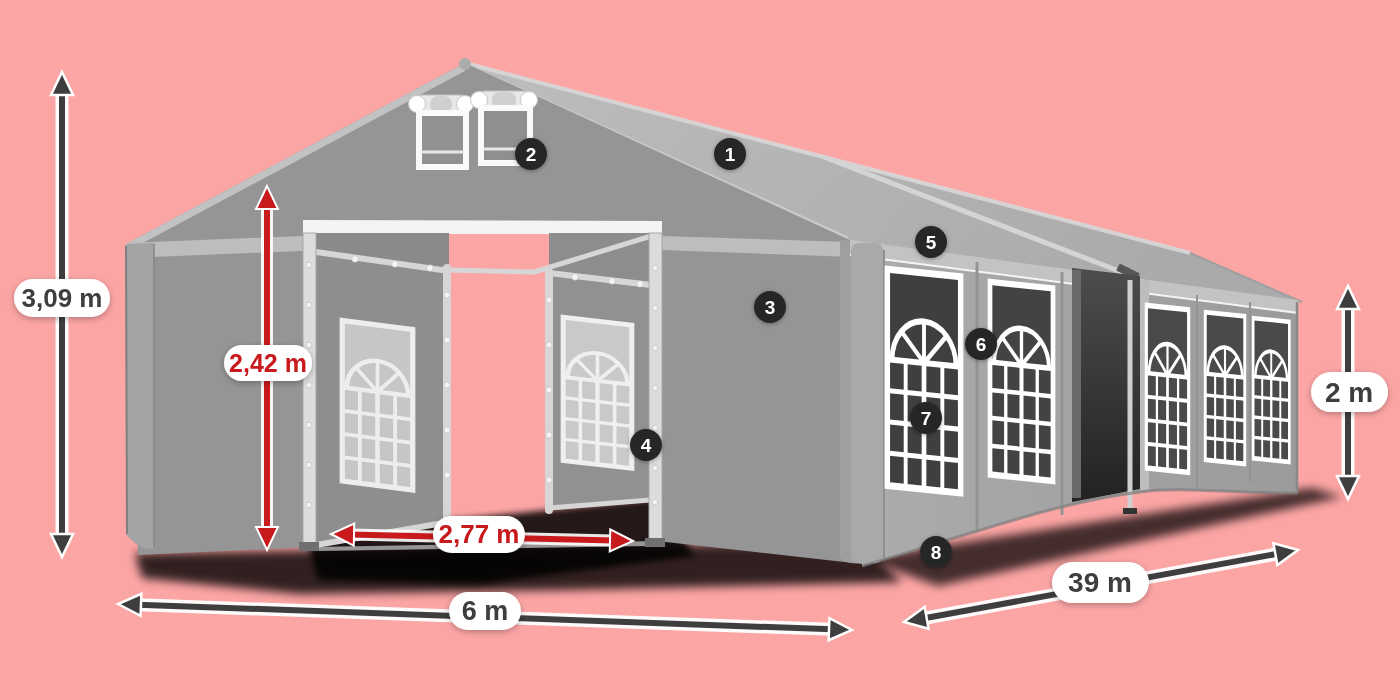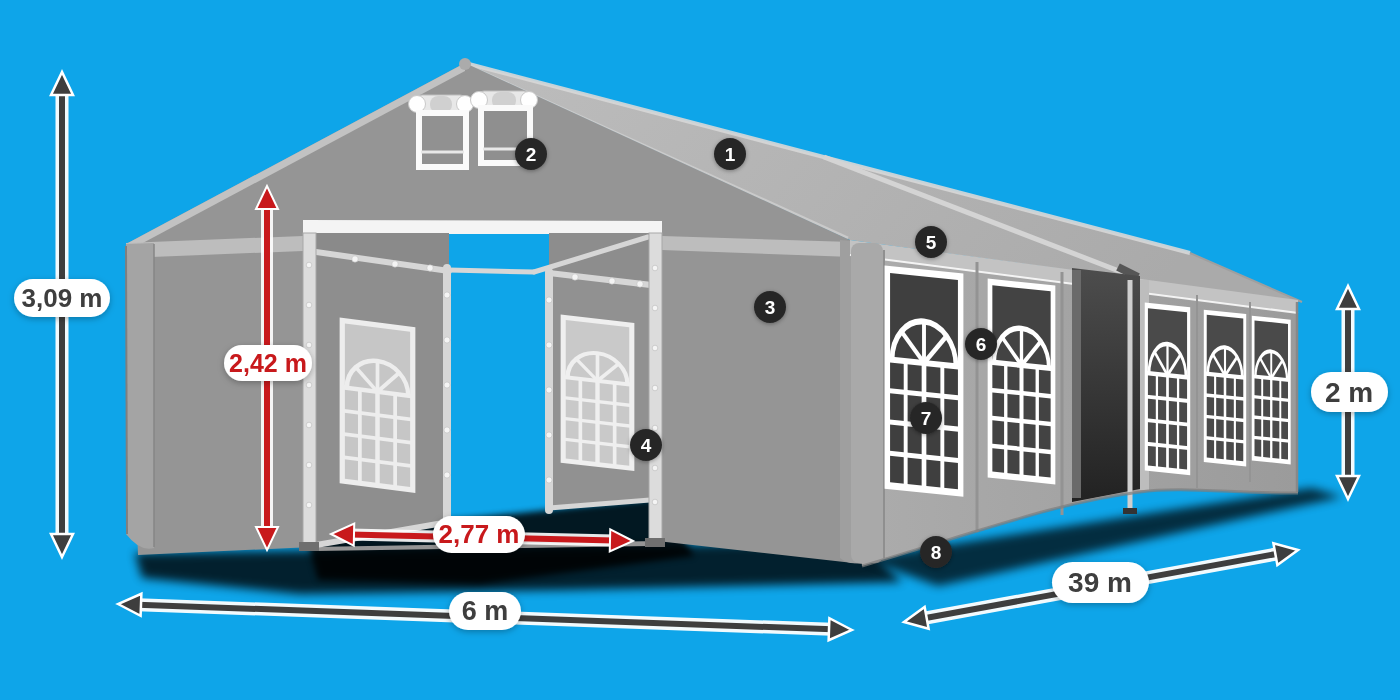--- a/index.html
+++ b/index.html
@@ -1,16 +1,16 @@
 <!DOCTYPE html>
 <html><head>
 <meta charset="utf-8">
 <style>
   html,body{margin:0;padding:0;background:#ffffff;}
-  .stage{position:relative;width:1400px;height:700px;background:#0ea5e9;overflow:hidden;
+  .stage{position:relative;width:1400px;height:700px;background:#fca5a5;overflow:hidden;
          font-family:"Liberation Sans","DejaVu Sans",sans-serif;}
   svg{display:block;}
   text{font-family:"Liberation Sans","DejaVu Sans",sans-serif;font-weight:bold;}
   .pill{filter:url(#fPill);}
 </style>
 </head>
 <body>
 
 <div class="stage">
 <svg width="1400" height="700" viewBox="0 0 1400 700">

